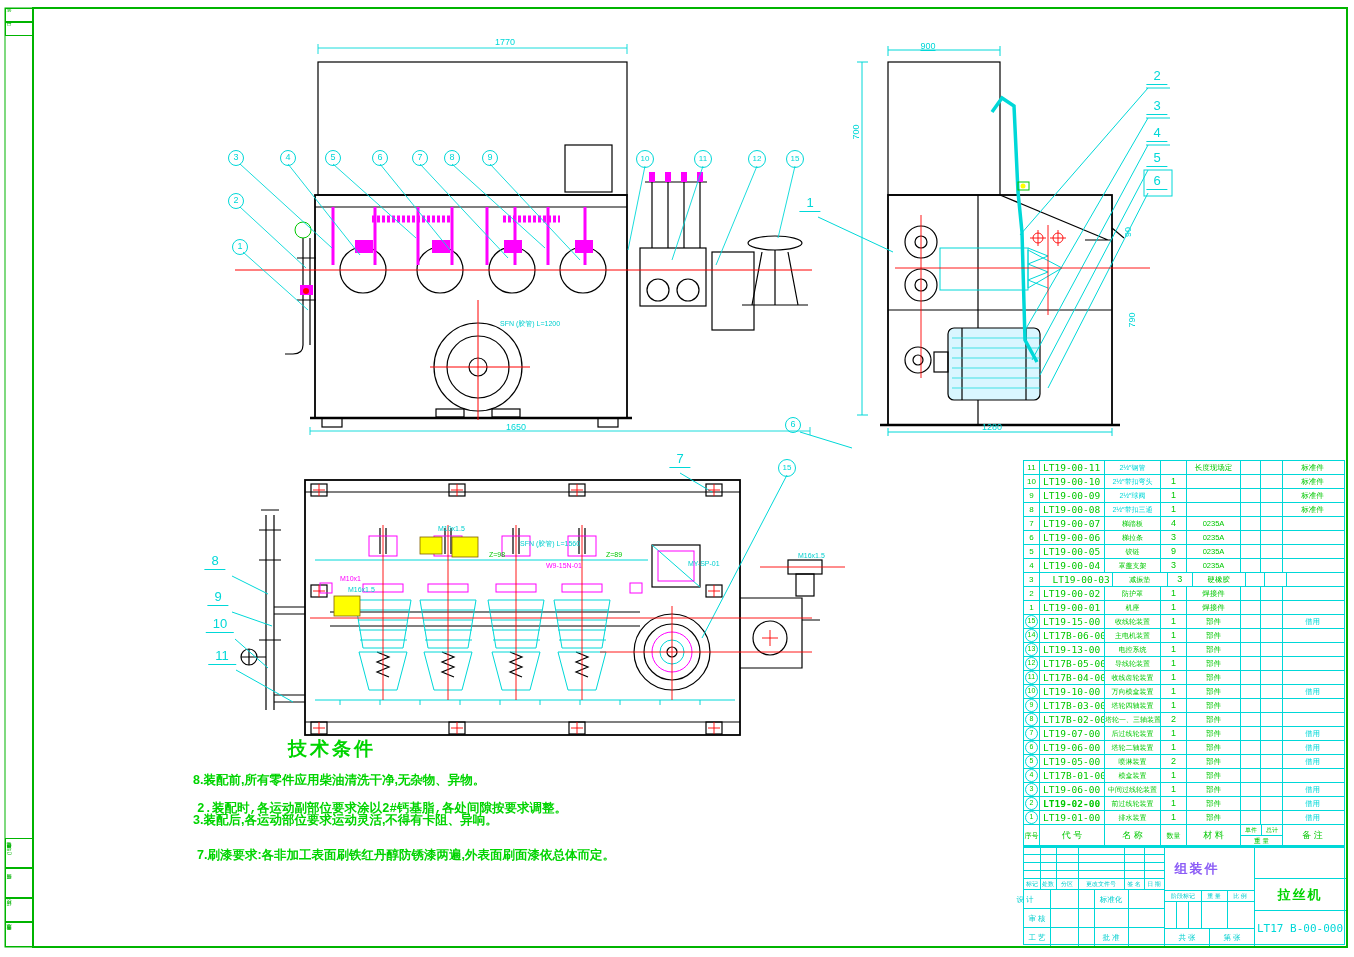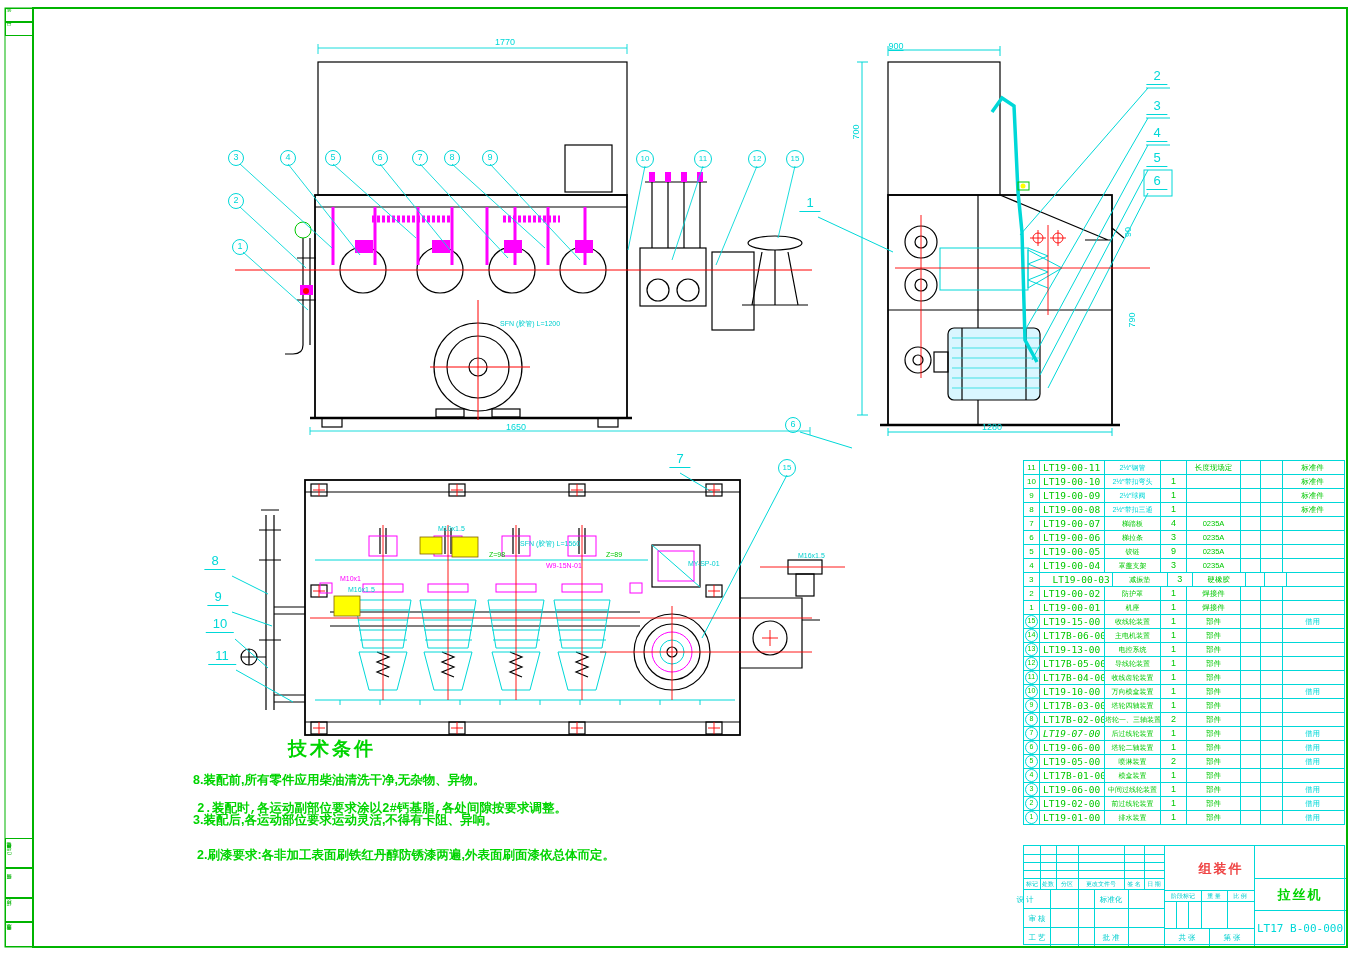--- a/index.html
+++ b/index.html
@@ -56,21 +56,21 @@
   .bh-wt .top div{width:50%;font-size:6px;color:#00c800;text-align:center;line-height:10px;}
   .bh-wt .top div:first-child{border-right:1px solid #00d8d8;}
   .bh-wt .bot{height:10px;font-size:6.5px;color:#00c800;text-align:center;line-height:10px;}
 
   
   #tblock{position:absolute;left:1023px;top:845px;width:322px;height:100px;
     border:1px solid #00d8d8;box-sizing:border-box;}
   #tblock .line{position:absolute;background:#00d8d8;}
   #tblock .lbl{position:absolute;color:#00cfcf;font-size:6px;line-height:7px;white-space:nowrap;transform:translate(-50%,-50%);}
   #tblock .lbl.md{font-size:7.5px;}
-  .tb-assembly{position:absolute;left:152px;top:6px;width:90px;height:34px;color:#ef4444;
+  .tb-assembly{position:absolute;left:128px;top:6px;width:90px;height:34px;color:#8b5cf6;
     font-size:13px;font-weight:bold;text-align:center;line-height:34px;letter-spacing:2px;}
   .tb-product{position:absolute;left:230px;top:34px;width:92px;height:30px;color:#00d400;
     font-size:13px;font-weight:bold;text-align:center;line-height:30px;letter-spacing:2px;}
   .tb-code{position:absolute;left:230px;top:66px;width:92px;height:34px;color:#00d8d8;
     font-size:11px;text-align:center;line-height:34px;font-family:"DejaVu Sans Mono",monospace;}
 
   
   .mbox{position:absolute;left:5px;width:28px;border:1px solid #00b400;box-sizing:border-box;
     color:#00b400;font-size:5px;line-height:6px;overflow:hidden;
     writing-mode:vertical-rl;transform:rotate(180deg);text-align:center;}
@@ -238,21 +238,21 @@
       <path d="M313,490 h12 M319,484 v12 M451,490 h12 M457,484 v12 M571,490 h12 M577,484 v12 M708,490 h12 M714,484 v12 M313,728 h12 M319,722 v12 M451,728 h12 M457,722 v12 M571,728 h12 M577,722 v12 M708,728 h12 M714,722 v12 M313,591 h12 M319,585 v12 M708,591 h12 M714,585 v12"></path>
     </g>
   </g>
 </svg>
 
 <div>
   <div class="tc-title">技术条件</div>
   <div class="tc-note n0">8.装配前,所有零件应用柴油清洗干净,无杂物、异物。</div>
   <div class="tc-note n1">2.装配时,各运动副部位要求涂以2#钙基脂,各处间隙按要求调整。</div>
   <div class="tc-note n2">3.装配后,各运动部位要求运动灵活,不得有卡阻、异响。</div>
-  <div class="tc-note n3">2.刷漆要求:各非加工表面刷铁红丹醇防锈漆两遍,外表面刷面漆依总体而定。</div>
+  <div class="tc-note n3">7.刷漆要求:各非加工表面刷铁红丹醇防锈漆两遍,外表面刷面漆依总体而定。</div>
 </div>
 
 <div id="bom">
   <div id="bom-rows">
       <div class="bom-row">
         <div class="bom-cell c0" style="width: 16px;">11</div>
         <div class="bom-cell c1" style="width: 65px;">LT19-00-11</div>
         <div class="bom-cell c2 cy" style="width: 56px;">2½″钢管</div>
         <div class="bom-cell c3" style="width: 26px;"></div>
         <div class="bom-cell c4" style="width: 54px;">长度现场定</div>
@@ -435,21 +435,21 @@
         <div class="bom-cell c1" style="width: 65px;">LT17B-02-00</div>
         <div class="bom-cell c2" style="width: 56px;">塔轮一、三轴装置</div>
         <div class="bom-cell c3" style="width: 26px;">2</div>
         <div class="bom-cell c4" style="width: 54px;">部件</div>
         <div class="bom-cell c5" style="width: 20px;"></div>
         <div class="bom-cell c6" style="width: 22px;"></div>
         <div class="bom-cell c7 gr" style="width: 59px;"></div>
       </div>
       <div class="bom-row">
         <div class="bom-cell c0" style="width: 16px;"><span class="circ">7</span></div>
-        <div class="bom-cell c1" style="width: 65px; font-style: italic;">LT19-07-00</div>
+        <div class="bom-cell c1" style="width: 65px;">LT19-07-00</div>
         <div class="bom-cell c2" style="width: 56px;">后过线轮装置</div>
         <div class="bom-cell c3" style="width: 26px;">1</div>
         <div class="bom-cell c4" style="width: 54px;">部件</div>
         <div class="bom-cell c5" style="width: 20px;"></div>
         <div class="bom-cell c6" style="width: 22px;"></div>
         <div class="bom-cell c7 cy" style="width: 59px;">借用</div>
       </div>
       <div class="bom-row">
         <div class="bom-cell c0" style="width: 16px;"><span class="circ">6</span></div>
         <div class="bom-cell c1" style="width: 65px;">LT19-06-00</div>
@@ -485,39 +485,54 @@
         <div class="bom-cell c1" style="width: 65px;">LT19-06-00</div>
         <div class="bom-cell c2" style="width: 56px;">中间过线轮装置</div>
         <div class="bom-cell c3" style="width: 26px;">1</div>
         <div class="bom-cell c4" style="width: 54px;">部件</div>
         <div class="bom-cell c5" style="width: 20px;"></div>
         <div class="bom-cell c6" style="width: 22px;"></div>
         <div class="bom-cell c7 cy" style="width: 59px;">借用</div>
       </div>
       <div class="bom-row">
         <div class="bom-cell c0" style="width: 16px;"><span class="circ">2</span></div>
-        <div class="bom-cell c1" style="width: 65px;">LT19-02-00</div>
+        <div class="bom-cell c1" style="width: 65px; font-weight: bold;">LT19-02-00</div>
         <div class="bom-cell c2" style="width: 56px;">前过线轮装置</div>
         <div class="bom-cell c3" style="width: 26px;">1</div>
         <div class="bom-cell c4" style="width: 54px;">部件</div>
         <div class="bom-cell c5" style="width: 20px;"></div>
         <div class="bom-cell c6" style="width: 22px;"></div>
         <div class="bom-cell c7 cy" style="width: 59px;">借用</div>
       </div>
       <div class="bom-row">
         <div class="bom-cell c0" style="width: 16px;"><span class="circ">1</span></div>
         <div class="bom-cell c1" style="width: 65px;">LT19-01-00</div>
         <div class="bom-cell c2" style="width: 56px;">排水装置</div>
         <div class="bom-cell c3" style="width: 26px;">1</div>
         <div class="bom-cell c4" style="width: 54px;">部件</div>
         <div class="bom-cell c5" style="width: 20px;"></div>
         <div class="bom-cell c6" style="width: 22px;"></div>
         <div class="bom-cell c7 cy" style="width: 59px;">借用</div>
       </div>
     </div>
+  <div id="bom-head">
+    <div class="bh small" style="width:16px">序号</div>
+    <div class="bh" style="width:65px">代  号</div>
+    <div class="bh" style="width:56px">名  称</div>
+    <div class="bh small" style="width:26px">数量</div>
+    <div class="bh" style="width:54px">材  料</div>
+    <div class="bh-wt" style="width:42px">
+      <div class="top">
+        <div>单件</div>
+        <div>总计</div>
+      </div>
+      <div class="bot">重  量</div>
+    </div>
+    <div class="bh" style="width:59px;border-right:none">备  注</div>
+  </div>
 </div>
 
 <div id="tblock">
 
   <div class="line" style="left:0;top:8px;width:140px;height:1px"></div>
   <div class="line" style="left:0;top:16px;width:140px;height:1px"></div>
   <div class="line" style="left:0;top:24px;width:140px;height:1px"></div>
   <div class="line" style="left:0;top:32px;width:140px;height:1px"></div>
   <div class="line" style="left:0;top:43px;width:140px;height:1px"></div>
   <div class="line" style="left:0;top:62px;width:140px;height:1px"></div>
@@ -591,21 +606,21 @@
     <div class="plainnum" style="left: 1157px; top: 190px;">6</div>
     <div class="balloon" style="left: 793px; top: 425px;">6</div>
     <div class="plainnum" style="left: 680px; top: 468px;">7</div>
     <div class="balloon big" style="left: 787px; top: 468px;">15</div>
     <div class="plainnum" style="left: 215px; top: 570px;">8</div>
     <div class="plainnum" style="left: 218px; top: 606px;">9</div>
     <div class="plainnum" style="left: 220px; top: 633px;">10</div>
     <div class="plainnum" style="left: 222px; top: 665px;">11</div>
     <div class="dim" style="left: 505px; top: 42px;">1770</div>
     <div class="dim" style="left: 516px; top: 427px;">1650</div>
-    <div class="dim" style="left: 896px; top: 46px; text-decoration: underline;">900</div>
+    <div class="dim" style="left: 928px; top: 46px; text-decoration: underline;">900</div>
     <div class="dim rot" style="left: 856px; top: 132px;">700</div>
     <div class="dim rot" style="left: 1128px; top: 232px;">90</div>
     <div class="dim rot" style="left: 1132px; top: 320px;">790</div>
     <div class="dim" style="left: 992px; top: 427px;">1280</div>
     <div class="ann" style="left: 500px; top: 320px;">SFN (胶管) L=1200</div>
     <div class="ann" style="left: 438px; top: 525px;">M10x1.5</div>
     <div class="ann" style="left: 520px; top: 540px;">SFN (胶管) L=1560</div>
     <div class="ann green" style="left: 489px; top: 551px;">Z=98</div>
     <div class="ann green" style="left: 606px; top: 551px;">Z=89</div>
     <div class="ann magenta" style="left: 546px; top: 562px;">W9-15N-01</div>

